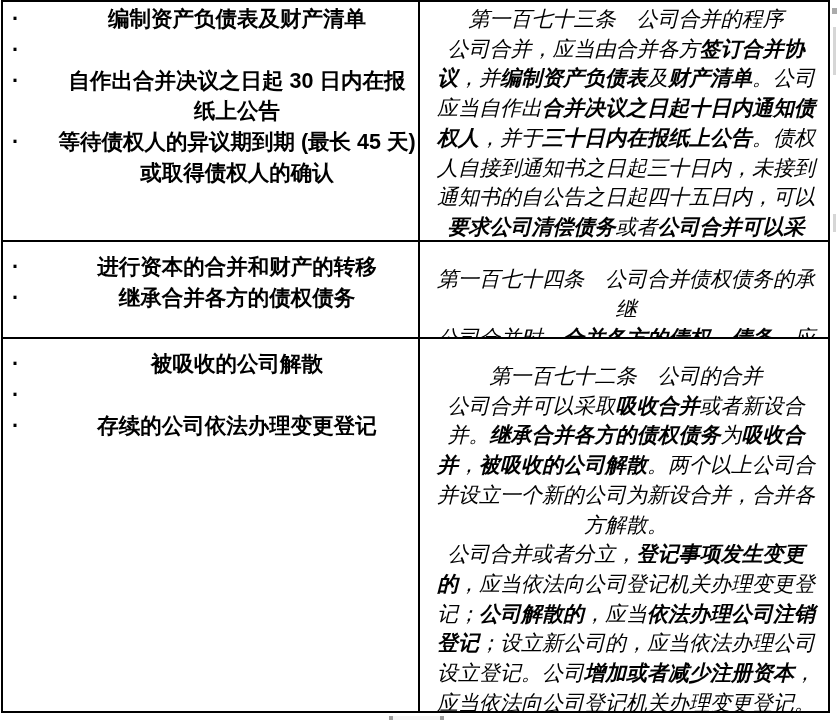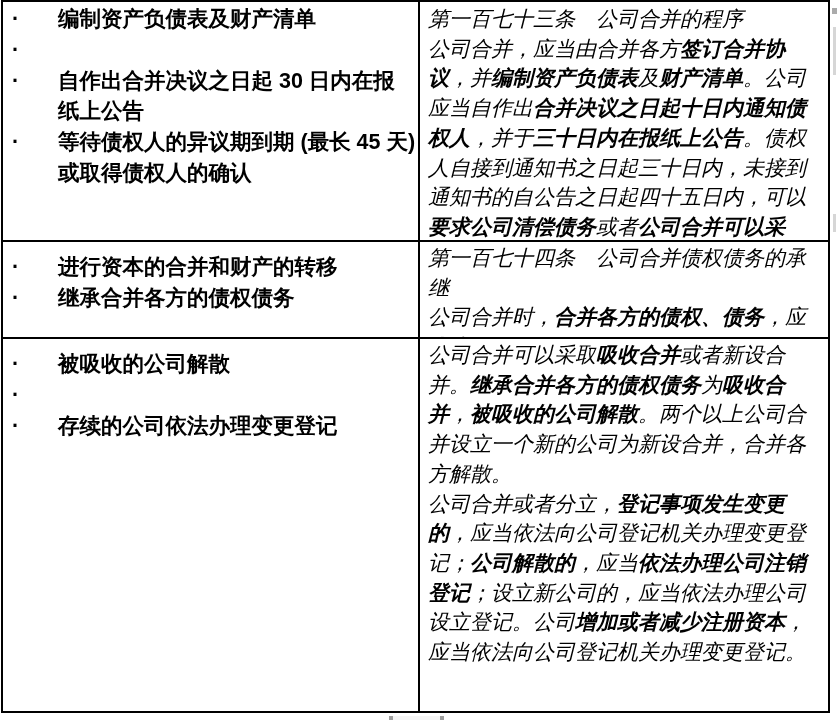--- a/index.html
+++ b/index.html
@@ -25,30 +25,31 @@
   .cell.left{
     font-family:"Liberation Sans",sans-serif;
     font-weight:700;
     font-size:21.5px;
     line-height:30.8px;
     padding:2px 2px 0 9px;
   }
   .cell.left.pad{padding-top:10px;}
   .bullet-item{display:flex;}
   .bullet-item .dot{flex:0 0 46px;font-size:21.5px;}
-  .bullet-item .bi-text{flex:1;}
+  .bullet-item .bi-text{flex:1;text-align:center;}
   
   .cell.right{
     font-family:"Liberation Serif",serif;
     font-style:italic;
     font-size:21px;
     line-height:29.7px;
     padding:3px 4px 0 8px;
+    text-align:center;
   }
-  .cell.right.pad{padding-top:2px;}
+  .cell.right.pad{padding-top:8px;margin-top:15px;}
   .cell.right .b{font-weight:700;}
   .article-title{font-weight:400;}
   
   .bottom-tab{
     position:absolute;left:389px;top:716px;width:55px;height:4px;
     background:#f4f4f4;
   }
   .bottom-tab .handle{
     position:absolute;top:0;width:4px;height:4px;background:#9e9e9e;
   }
@@ -120,20 +121,21 @@
     <div class="bullet-item">
       <span class="dot">·</span>
     </div>
     <div class="bullet-item">
       <span class="dot">·</span>
       <span class="bi-text">存续的公司依法办理变更登记</span>
     </div>
   </div>
 
   <div class="cell right pad">
+    <div class="article-title">第一百七十二条　公司的合并</div>
     <div>
       <span>公司合并可以采取</span><span class="b">吸收合并</span><span>或者新设合并。</span><span class="b">继承合并各方的债权债务</span><span>为</span><span class="b">吸收合并</span><span>，</span><span class="b">被吸收的公司解散</span><span>。两个以上公司合并设立一个新的公司为新设合并，合并各方解散。</span>
     </div>
     <div>
       <span>公司合并或者分立，</span><span class="b">登记事项发生变更的</span><span>，应当依法向公司登记机关办理变更登记；</span><span class="b">公司解散的</span><span>，应当</span><span class="b">依法办理公司注销登记</span><span>；设立新公司的，应当依法办理公司设立登记。公司</span><span class="b">增加或者减少注册资本</span><span>，应当依法向公司登记机关办理变更登记。</span>
     </div>
   </div>
 
 </div>
 

